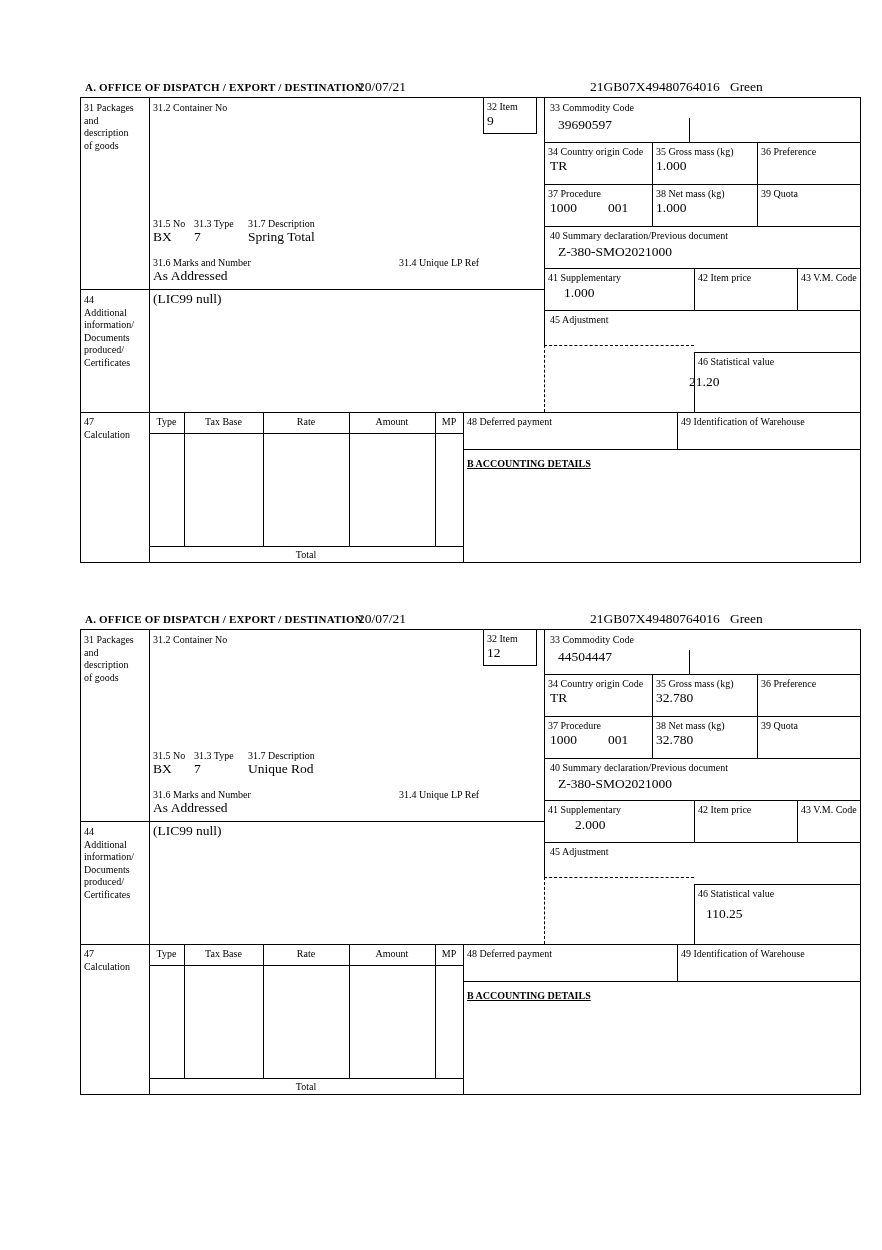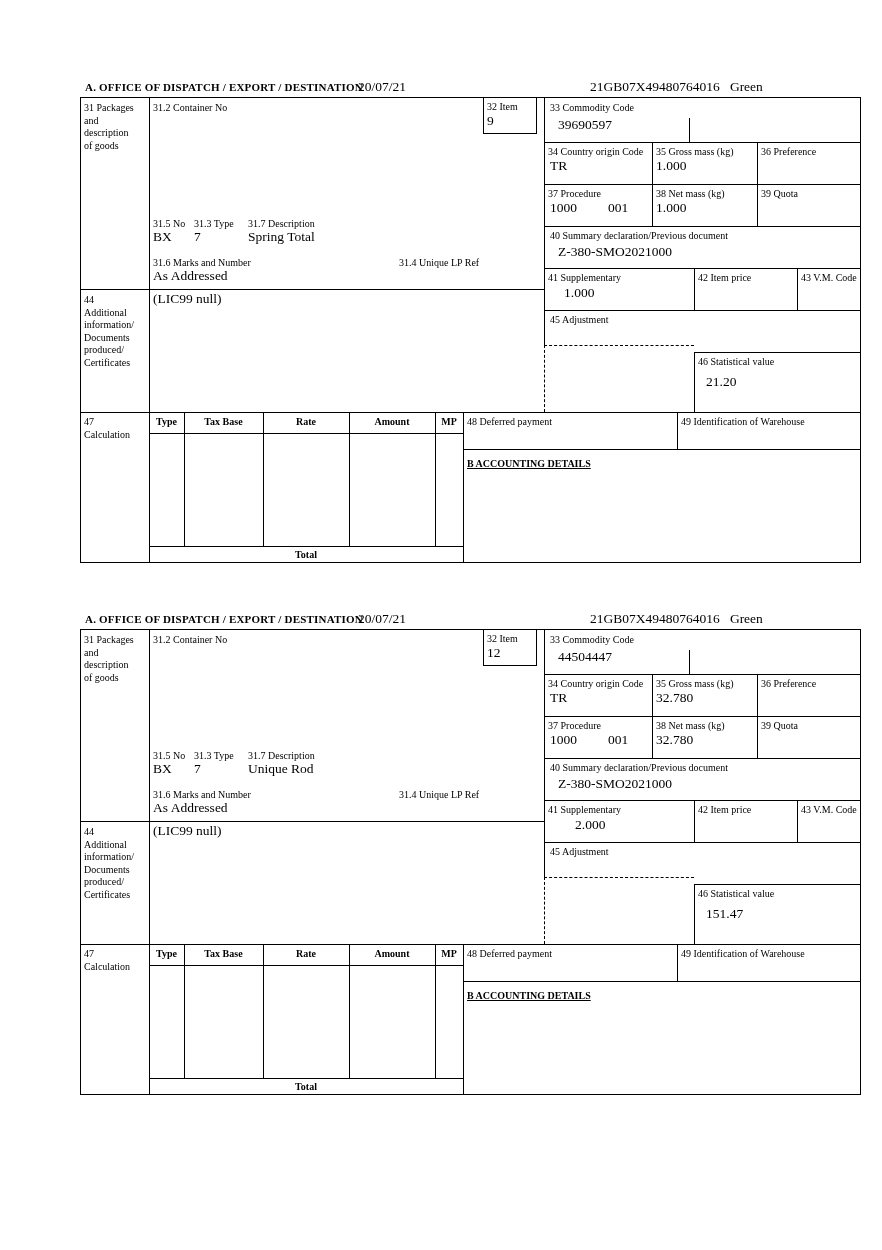--- a/index.html
+++ b/index.html
@@ -9,21 +9,21 @@
     font-family:"Liberation Serif", serif; color:#000;
   }
   .section { position:absolute; left:80px; width:781px; }
   .hdr-office { position:absolute; left:5px; top:3px; font-size:11px; font-weight:bold; white-space:nowrap; letter-spacing:.2px; }
   .hdr-date { position:absolute; left:278px; top:1px; font-size:13.5px; white-space:pre; }
   .hdr-mrn { position:absolute; left:510px; top:1px; font-size:13.5px; white-space:pre; }
   .box { position:absolute; left:0; top:19px; width:781px; height:466px; border:1px solid #000; }
   .lbl { position:absolute; font-size:10px; line-height:12.5px; white-space:nowrap; }
   .val { position:absolute; font-size:13.5px; line-height:15px; white-space:pre; }
   .pre { white-space:pre-line; }
-  .ctr { text-align:center;font-weight:bold; }
+  .ctr { text-align:center; }
   .bold { font-weight:bold;text-decoration:underline; }
   .hl { position:absolute; height:1px; background:#000; }
   .vl { position:absolute; width:1px; background:#000; }
   .hd { position:absolute; height:0; border-top:1px dashed #000; }
   .vd { position:absolute; width:0; border-left:1px dashed #000; }
 </style>
 </head>
 <body>
 
 <div class="section" style="top:78px">
@@ -105,21 +105,21 @@
     <div class="val" style="left:527px;top:102px">001</div>
     <div class="val" style="left:575px;top:102px">1.000</div>
     <div class="lbl" style="left:469px;top:132px">40 Summary declaration/Previous document</div>
     <div class="val" style="left:477px;top:146px">Z-380-SMO2021000</div>
     <div class="lbl" style="left:467px;top:174px">41 Supplementary</div>
     <div class="lbl" style="left:617px;top:174px">42 Item price</div>
     <div class="lbl" style="left:720px;top:174px">43 V.M. Code</div>
     <div class="val" style="left:483px;top:187px">1.000</div>
     <div class="lbl" style="left:469px;top:216px">45 Adjustment</div>
     <div class="lbl" style="left:617px;top:258px">46 Statistical value</div>
-    <div class="val" style="left:625px;top:276px">21.20</div>
+    <div class="val" style="left:608px;top:276px">21.20</div>
 
     <div class="lbl ctr" style="left:68px;top:318px;width:35px">Type</div>
     <div class="lbl ctr" style="left:103px;top:318px;width:79px">Tax Base</div>
     <div class="lbl ctr" style="left:182px;top:318px;width:86px">Rate</div>
     <div class="lbl ctr" style="left:268px;top:318px;width:86px">Amount</div>
     <div class="lbl ctr" style="left:354px;top:318px;width:28px">MP</div>
     <div class="lbl ctr" style="left:68px;top:451px;width:314px">Total</div>
     <div class="lbl" style="left:386px;top:318px">48 Deferred payment</div>
     <div class="lbl" style="left:600px;top:318px">49 Identification of Warehouse</div>
     <div class="lbl bold" style="left:386px;top:360px">B ACCOUNTING DETAILS</div>
@@ -205,21 +205,21 @@
     <div class="val" style="left:527px;top:102px">001</div>
     <div class="val" style="left:575px;top:102px">32.780</div>
     <div class="lbl" style="left:469px;top:132px">40 Summary declaration/Previous document</div>
     <div class="val" style="left:477px;top:146px">Z-380-SMO2021000</div>
     <div class="lbl" style="left:467px;top:174px">41 Supplementary</div>
     <div class="lbl" style="left:617px;top:174px">42 Item price</div>
     <div class="lbl" style="left:720px;top:174px">43 V.M. Code</div>
     <div class="val" style="left:494px;top:187px">2.000</div>
     <div class="lbl" style="left:469px;top:216px">45 Adjustment</div>
     <div class="lbl" style="left:617px;top:258px">46 Statistical value</div>
-    <div class="val" style="left:625px;top:276px">151.47</div>
+    <div class="val" style="left:625px;top:276px">110.25</div>
 
     <div class="lbl ctr" style="left:68px;top:318px;width:35px">Type</div>
     <div class="lbl ctr" style="left:103px;top:318px;width:79px">Tax Base</div>
     <div class="lbl ctr" style="left:182px;top:318px;width:86px">Rate</div>
     <div class="lbl ctr" style="left:268px;top:318px;width:86px">Amount</div>
     <div class="lbl ctr" style="left:354px;top:318px;width:28px">MP</div>
     <div class="lbl ctr" style="left:68px;top:451px;width:314px">Total</div>
     <div class="lbl" style="left:386px;top:318px">48 Deferred payment</div>
     <div class="lbl" style="left:600px;top:318px">49 Identification of Warehouse</div>
     <div class="lbl bold" style="left:386px;top:360px">B ACCOUNTING DETAILS</div>

